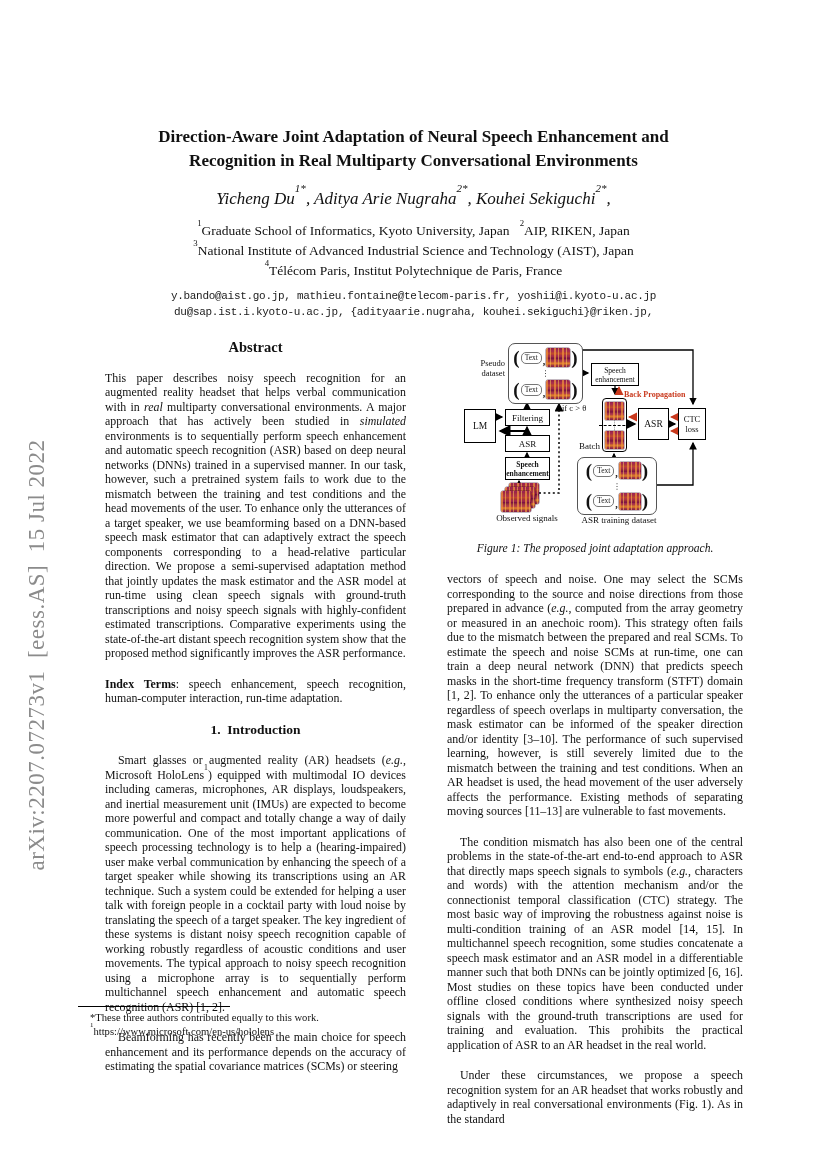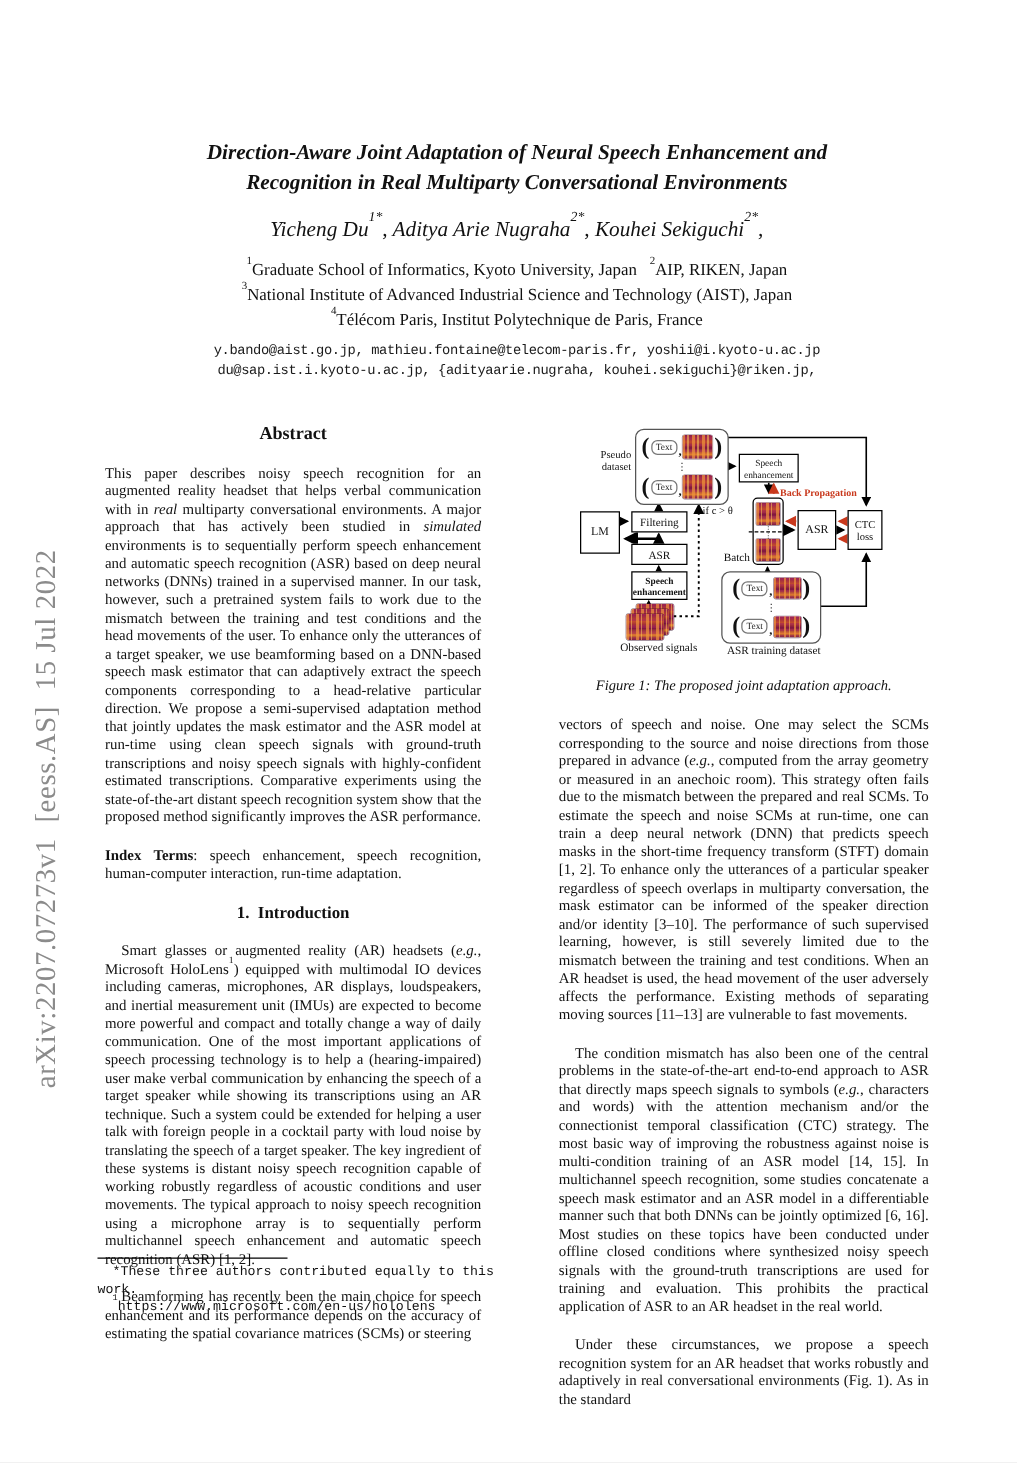--- a/index.html
+++ b/index.html
@@ -5,38 +5,38 @@
   html,body{margin:0;padding:0;background:#e8e8e8;}
   .page{position:relative;width:827px;height:1170px;background:#ffffff;margin:0 auto;
         font-family:"Liberation Serif",serif;color:#111;overflow:hidden;}
 
   
   .arxiv-sidebar{position:absolute;top:655px;left:37px;transform:translate(-50%,-50%) rotate(-90deg);
         white-space:nowrap;font-size:23px;color:#8b8b8b;letter-spacing:.5px;}
 
   
   .titleblock{position:absolute;left:0;top:110px;width:827px;text-align:center;}
-  .title{font-size:17px;line-height:24px;font-weight:bold;margin:0;font-style:italic;}
+  .title{font-size:17px;line-height:24px;font-weight:bold;margin:15px;}
   .authors{margin-top:16px;font-style:italic;font-size:17px;line-height:19px;}
   .affils{margin-top:13px;font-size:13.5px;line-height:20px;}
   .emails{margin-top:7px;font-family:"Liberation Mono",monospace;font-size:11px;line-height:16px;
         letter-spacing:-.3px;color:#1a1a1a;}
   sup{font-size:65%;line-height:0;position:relative;top:-.45em;}
 
   
-  .col-left{position:absolute;left:68px;top:340px;width:333px;}
+  .col-left{position:absolute;left:89px;top:340px;width:333px;}
   .col-right{position:absolute;left:431px;top:341px;width:328px;}
   .body-text{font-size:11.9px;line-height:14.5px;text-align:justify;}
   .body-text p{margin:16px;}
   .body-text p.indent{text-indent:13px;}
   .abstract-heading{text-align:center;font-weight:bold;font-size:14.5px;margin:0 0 9px 0;}
   .section-heading{text-align:center;font-weight:bold;font-size:13.5px;margin:17px 0 9px 0;}
 
   
-  .footnotes{position:absolute;left:78px;top:1006px;width:333px;font-size:10.6px;line-height:14px;font-family:Liberation Mono, monospace;}
+  .footnotes{position:absolute;left:78px;top:1006px;width:333px;font-size:10.6px;line-height:14px;}
   .fn-rule{width:152px;border-top:1px solid #000;margin:0 0 4px 0;}
   .footnotes p{margin:0;text-indent:12px;}
 
   
   .fig-diagram{position:relative;width:310px;height:185px;margin:2px 0 0 14px;font-family:"Liberation Serif",serif;}
   .fig-diagram svg{position:absolute;left:0;top:0;}
   .fbox{position:absolute;border:1px solid #000;background:#fff;display:flex;align-items:center;
         justify-content:center;text-align:center;box-sizing:border-box;z-index:2;}
   .flabel{position:absolute;z-index:2;}
   .rounded{border:1.2px solid #555;border-radius:7px;display:flex;flex-direction:column;

